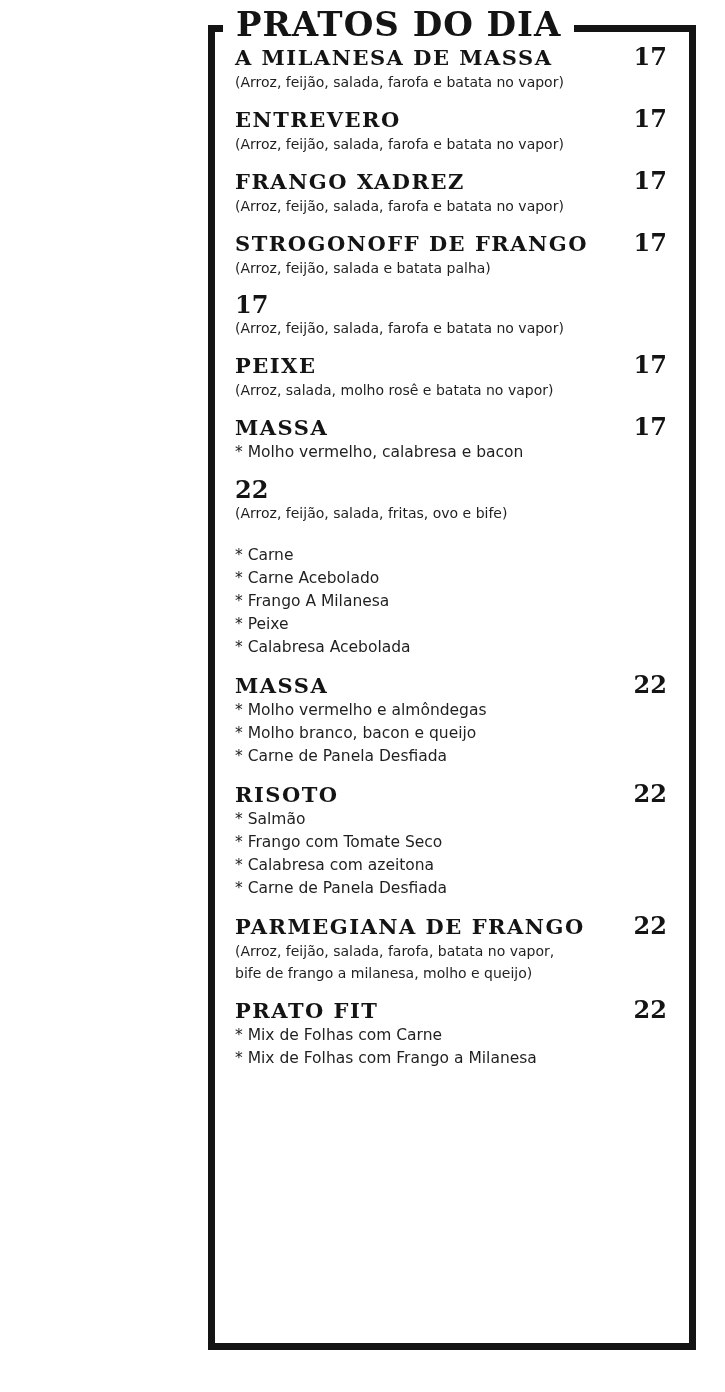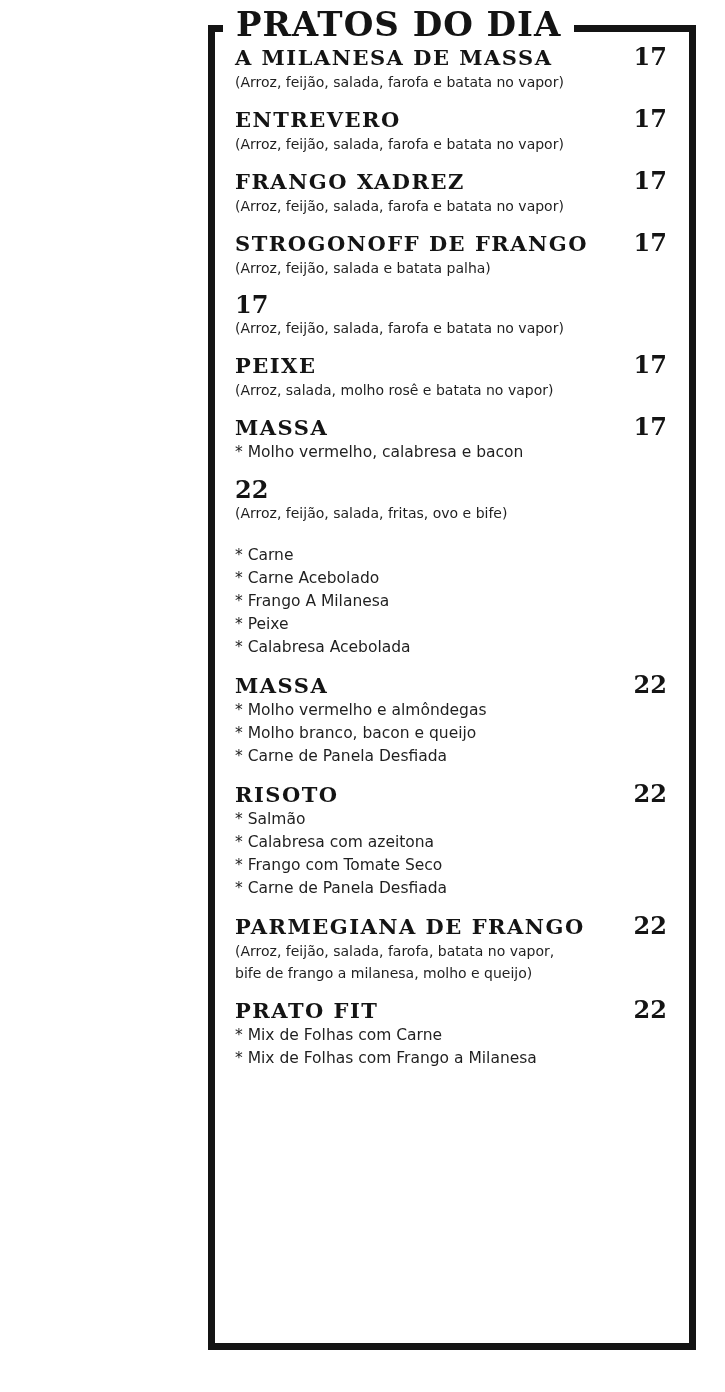--- a/index.html
+++ b/index.html
@@ -179,22 +179,22 @@
   </div>
 
   <div class="menu-item">
     <div class="item-header">
       <span class="item-name">RISOTO</span>
       <span class="item-price">22</span>
     </div>
 
     <div class="item-options">
             <div>* Salmão</div>
+            <div>* Frango com Tomate Seco</div>
             <div>* Calabresa com azeitona</div>
-            <div>* Frango com Tomate Seco</div>
             <div>* Carne de Panela Desfiada</div>
           </div>
   </div>
 
   <div class="menu-item">
     <div class="item-header">
       <span class="item-name">PARMEGIANA DE FRANGO</span>
       <span class="item-price">22</span>
     </div>
     <p class="item-desc">(Arroz, feijão, salada, farofa, batata no vapor, bife de frango a milanesa, molho e queijo)</p>

